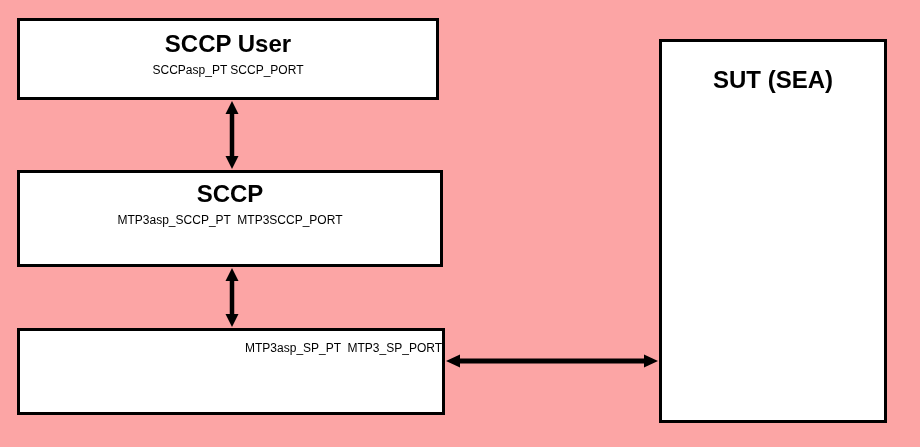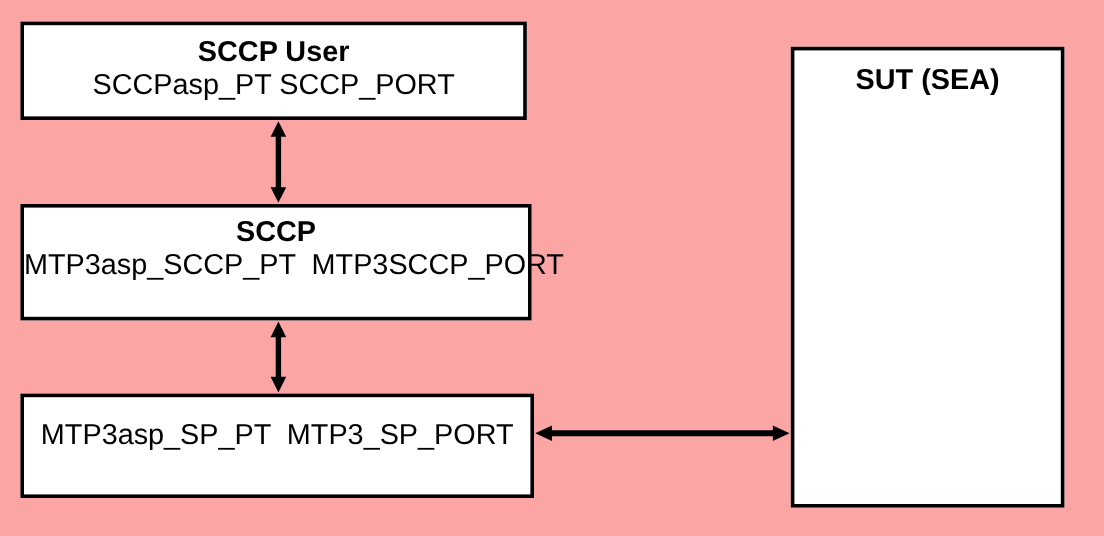--- a/index.html
+++ b/index.html
@@ -21,28 +21,28 @@
     background: #ffffff;
     text-align: center;
   }
   .box-title {
     font-weight: bold;
     font-size: 24px;
     line-height: 28px;
     white-space: pre;
   }
   .box-ports {
-    font-size: 24px;
+    font-size: 12px;
     line-height: 25px;
     white-space: pre;
   }
   #box-sccp-user   { left: 17px;  top: 18px;  width: 422px; height: 82px;  padding-top: 9px;  }
   #box-sccp        { left: 17px;  top: 170px; width: 426px; height: 97px;  padding-top: 7px;  }
-  #box-system-mtp3 { left: 17px;  top: 328px; width: 428px; height: 87px;  padding-top: 19px;  }
-  #box-sut         { left: 659px; top: 39px;  width: 228px; height: 384px; padding-top: 11px; }
+  #box-system-mtp3 { left: 17px;  top: 328px; width: 428px; height: 87px;  padding-top: 5px; text-align: right;  }
+  #box-sut         { left: 659px; top: 39px;  width: 228px; height: 384px; padding-top: 24px; }
   .arrow { position: absolute; display: block; }
   #arrow-sccpuser-sccp { left: 222px; top: 101px; width: 20px;  height: 68px; }
   #arrow-sccp-system   { left: 222px; top: 268px; width: 20px;  height: 59px; }
   #arrow-system-sut    { left: 446px; top: 351px; width: 212px; height: 20px; }
   .arrow line    { stroke: #000000; }
   .arrow polygon { fill: #000000; }
 </style>
 </head>
 <body>
 

